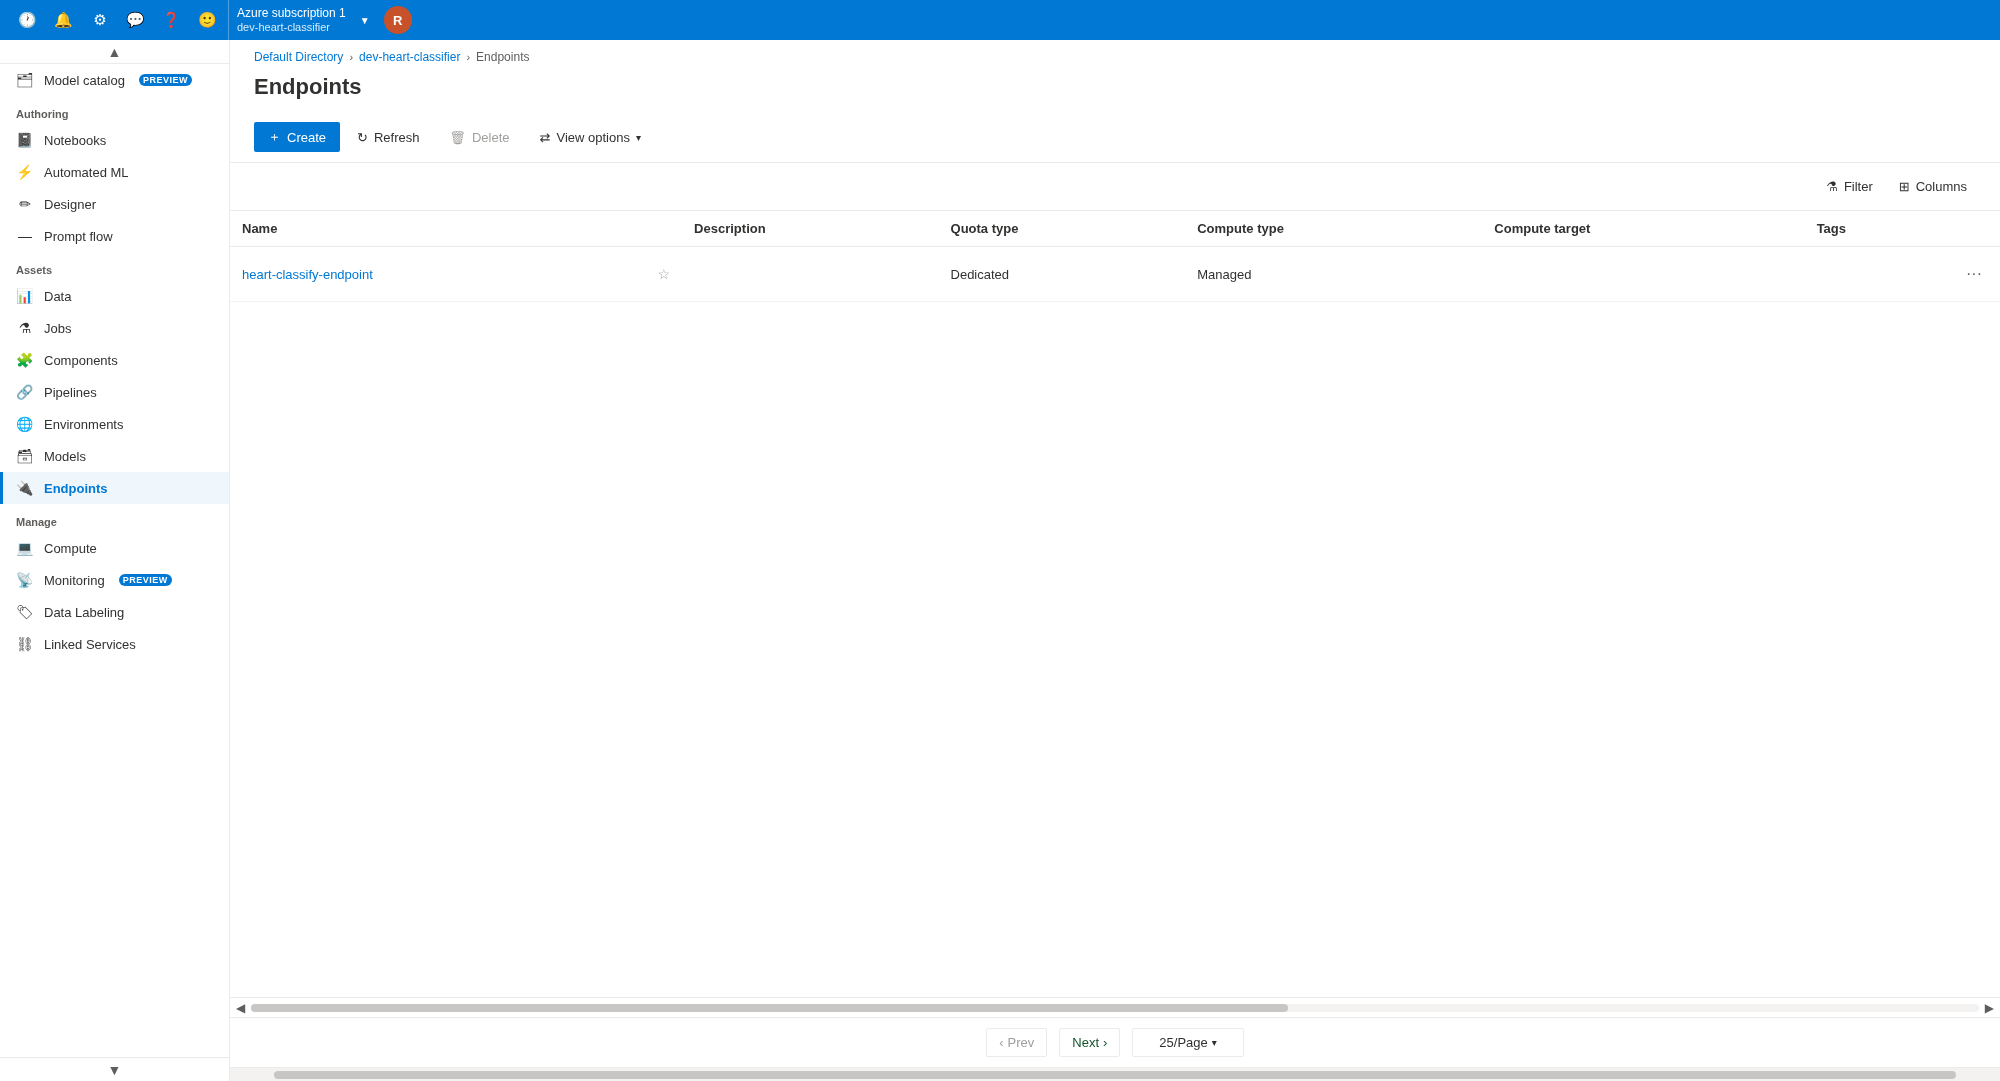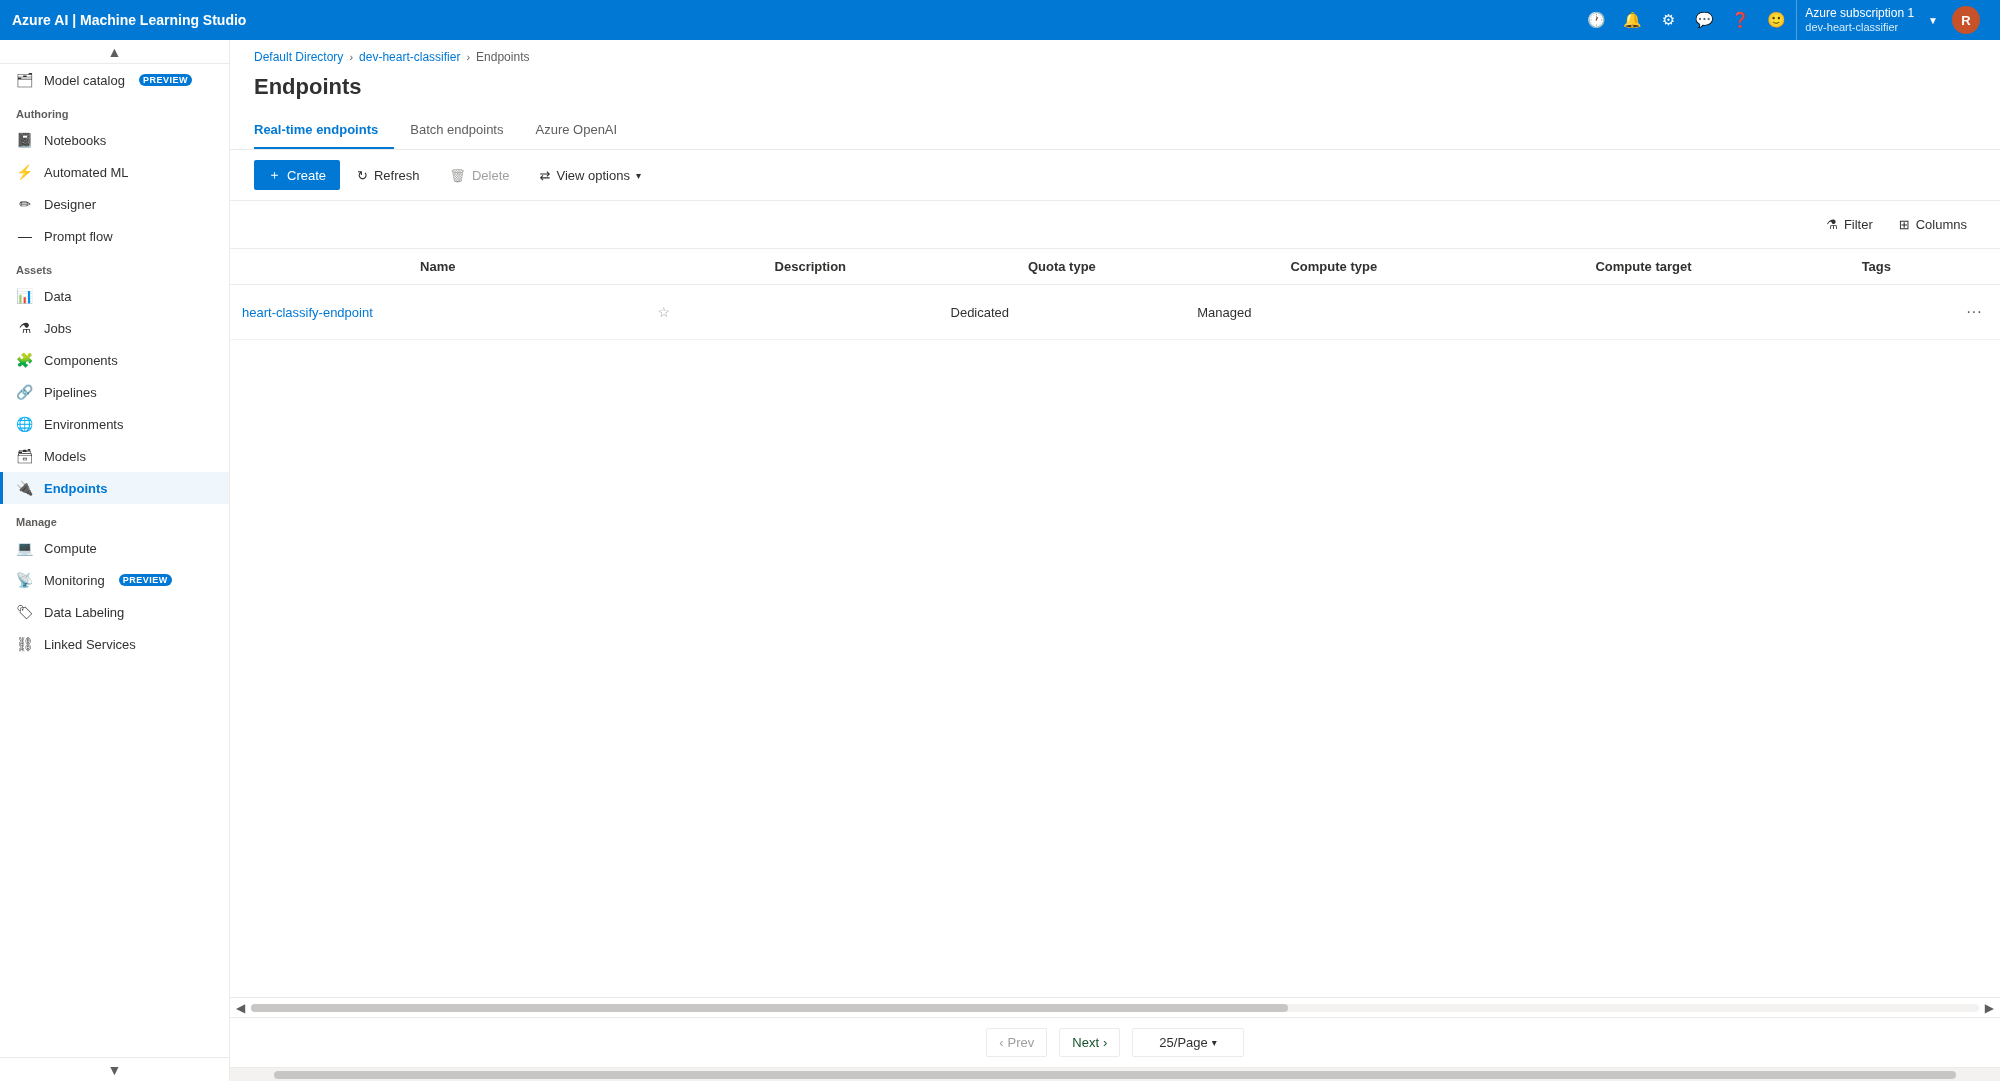--- a/index.html
+++ b/index.html
@@ -108,21 +108,21 @@
       padding: 10px 24px; border-bottom: 1px solid #edebe9;
     }
     .table-toolbar-btn {
       display: flex; align-items: center; gap: 6px; cursor: pointer; font-size: 13px;
       color: #323130; padding: 5px 8px; border: 1px solid transparent; border-radius: 2px;
     }
 
     table { width: 100%; border-collapse: collapse; }
     thead tr { border-bottom: 1px solid #edebe9; }
     th {
-      text-align: center; padding: 10px 12px; font-size: 13px; font-weight: 600;
+      text-align: left; padding: 10px 12px; font-size: 13px; font-weight: 600;
       color: #323130; white-space: nowrap; background: #fff; cursor: pointer;
     }
     td { padding: 18px 12px; font-size: 13px; color: #323130; border-bottom: 1px solid #f3f2f1; }
     .cell-link { color: #0078d4; cursor: pointer; text-decoration: none; }
     .star-icon { color: #a19f9d; cursor: pointer; font-size: 14px; }
     .more-btn { color: #605e5c; cursor: pointer; font-size: 16px; padding: 2px 6px; border-radius: 2px; }
 
     
     .h-scrollbar-area {
       border-top: 1px solid #edebe9; padding: 0; display: flex; align-items: center;
@@ -152,21 +152,20 @@
     .bottom-scrollbar {
       height: 14px; background: #f3f2f1; display: flex; align-items: center;
       flex-shrink: 0; border-top: 1px solid #edebe9;
     }
     .bottom-scroll-thumb { height: 8px; background: #c8c6c4; border-radius: 4px; width: 95%; margin: 0 auto; }
   </style>
 </head>
 <body>
 
 <div class="topbar">
-  <span class="topbar-title">Azure AI | Machine Learning Studio</span>
   <div class="topbar-icons">
     <div class="topbar-icon" title="Recent">🕐</div>
     <div class="topbar-icon" title="Notifications">🔔</div>
     <div class="topbar-icon" title="Settings">⚙</div>
     <div class="topbar-icon" title="Feedback">💬</div>
     <div class="topbar-icon" title="Help">❓</div>
     <div class="topbar-icon" title="Feedback">🙂</div>
     <div class="topbar-account">
       <div class="topbar-account-text">
         <div>Azure subscription 1</div>
@@ -264,25 +263,20 @@
     <div class="breadcrumb">
       <a>Default Directory</a>
       <span class="breadcrumb-sep">›</span>
       <a>dev-heart-classifier</a>
       <span class="breadcrumb-sep">›</span>
       <span>Endpoints</span>
     </div>
 
     <div class="page-title">Endpoints</div>
 
-    <div class="tabs">
-      <div class="tab active">Real-time endpoints</div>
-      <div class="tab">Batch endpoints</div>
-      <div class="tab">Azure OpenAI</div>
-    </div>
 
     <div class="toolbar">
       <button class="btn-primary">
         <span>＋</span>
         <span>Create</span>
       </button>
       <button class="btn-secondary">
         <span>↻</span>
         <span>Refresh</span>
       </button>

